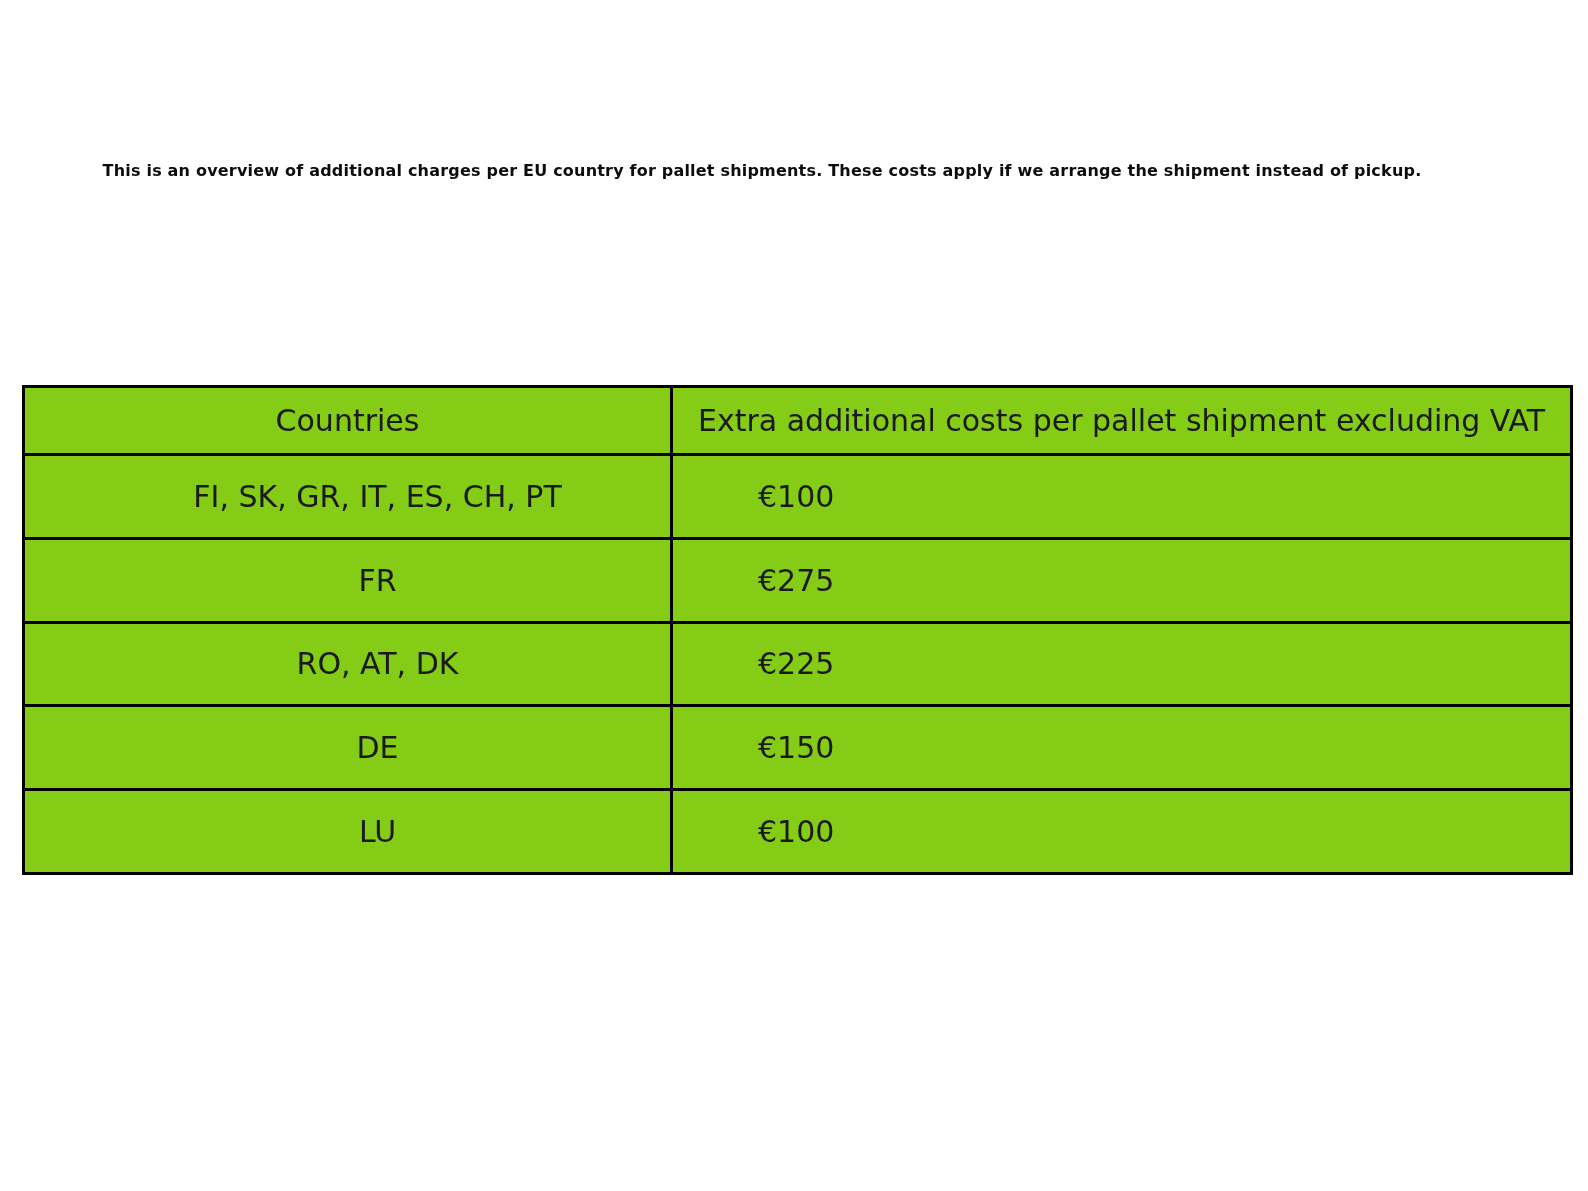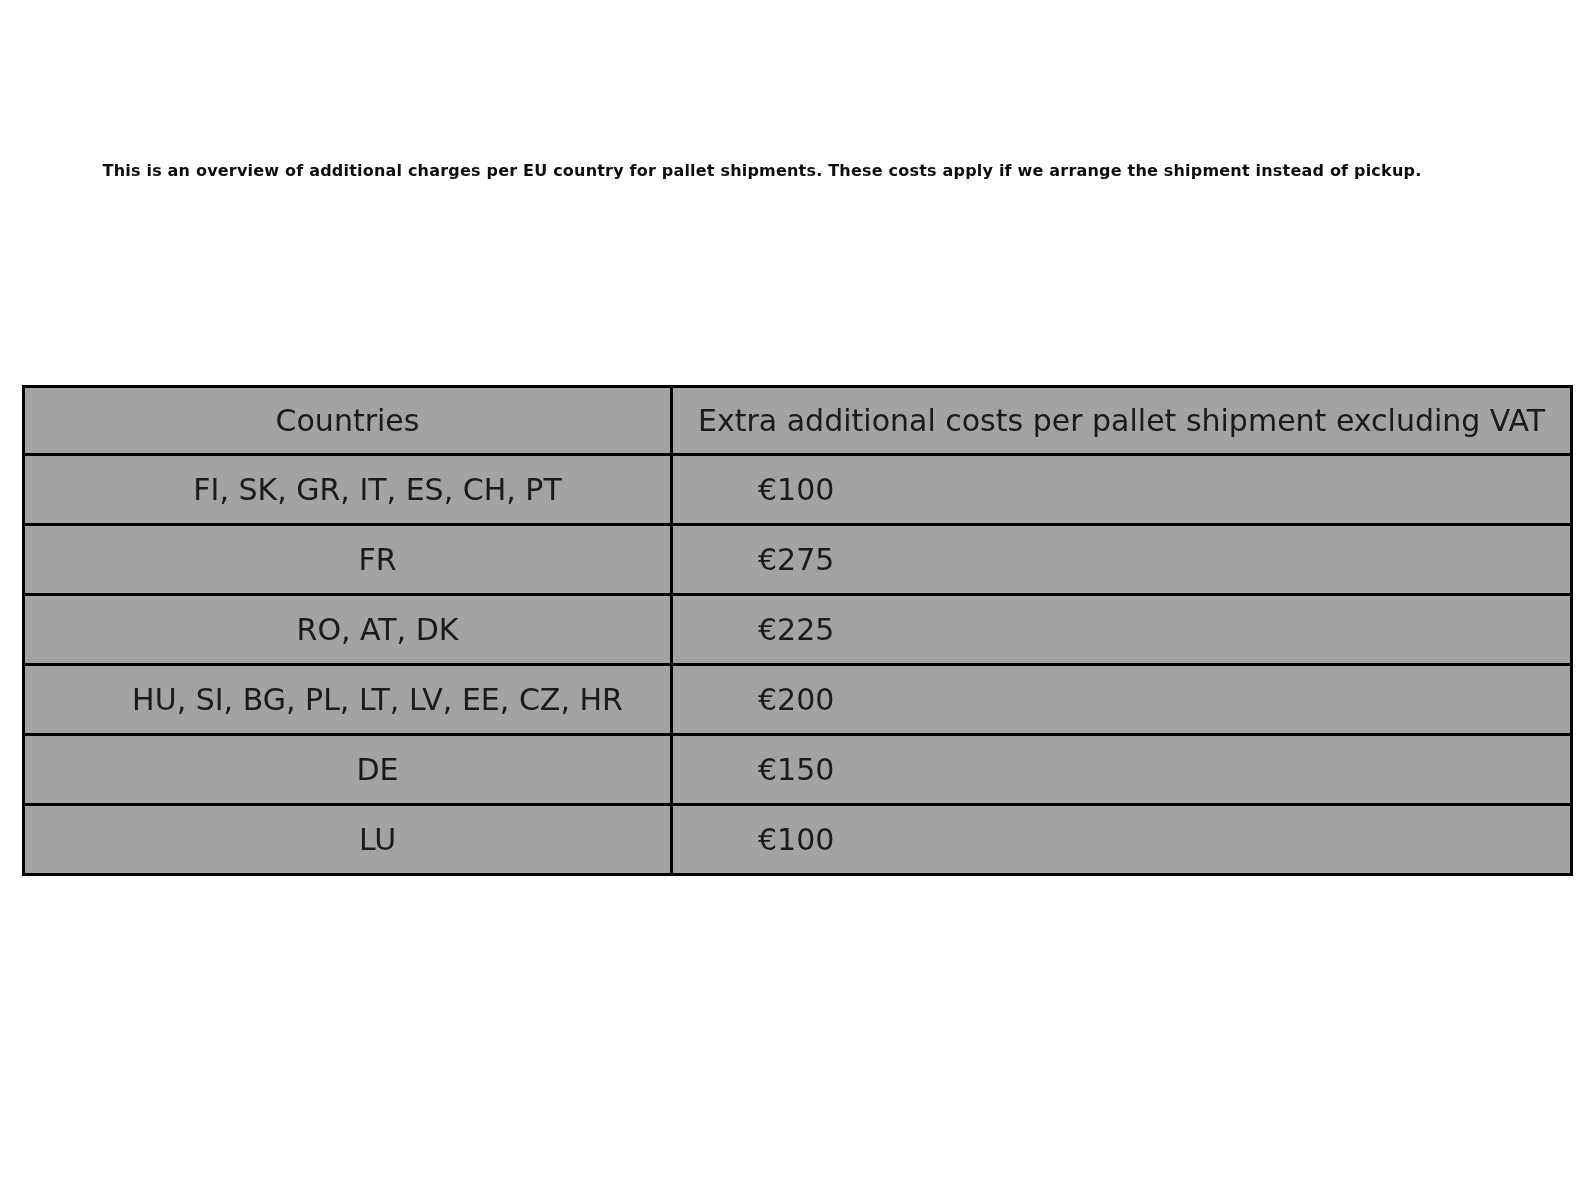--- a/index.html
+++ b/index.html
@@ -25,21 +25,21 @@
   .charges-table {
     position: absolute;
     left: 22px;
     top: 385px;
     width: 1548px;
     height: 490px;
     border-collapse: collapse;
     table-layout: fixed;
     font-size: 30px;
     color: #1a1a1a;
-    background: #a3a3a3;
+    background: #84cc16;
   }
   .charges-table th,
   .charges-table td {
     border: 3px solid #000000;
     font-weight: normal;
     vertical-align: middle;
     white-space: nowrap;
     overflow: hidden;
   }
   .charges-table th {
@@ -81,24 +81,20 @@
     </tr>
     <tr>
       <td class="countries-cell">FR</td>
       <td class="cost-cell">€275</td>
     </tr>
     <tr>
       <td class="countries-cell">RO, AT, DK</td>
       <td class="cost-cell">€225</td>
     </tr>
     <tr>
-      <td class="countries-cell">HU, SI, BG, PL, LT, LV, EE, CZ, HR</td>
-      <td class="cost-cell">€200</td>
-    </tr>
-    <tr>
       <td class="countries-cell">DE</td>
       <td class="cost-cell">€150</td>
     </tr>
     <tr>
       <td class="countries-cell">LU</td>
       <td class="cost-cell">€100</td>
     </tr>
   </tbody>
 </table>
 

